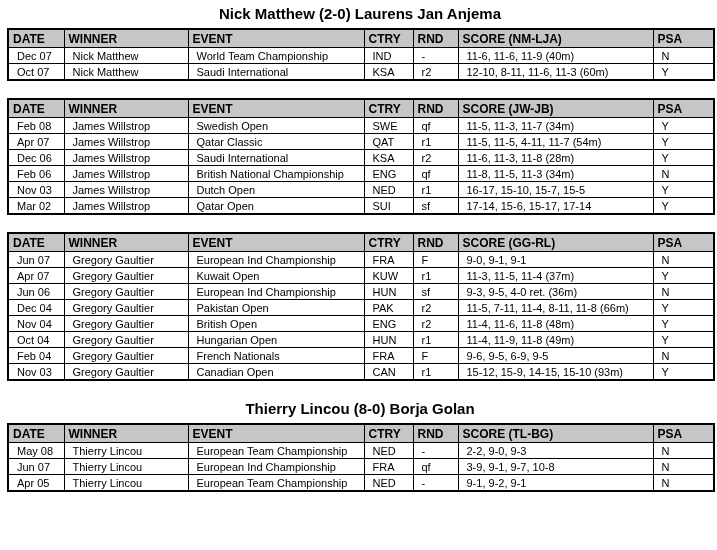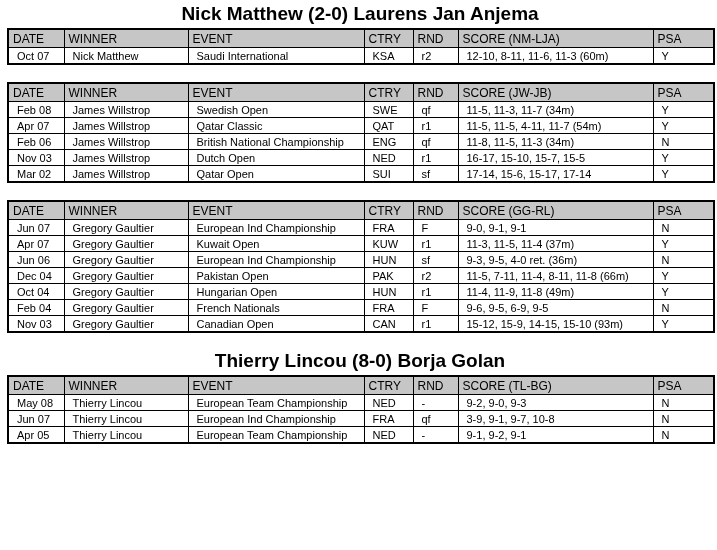--- a/index.html
+++ b/index.html
@@ -12,21 +12,21 @@
   #report {
     width: 717px;
     padding-top: 3px;
     box-sizing: border-box;
   }
   .section { margin: 0 0 17px 0; }
   .section-title {
     width: 706px;
     margin-left: 7px;
     text-align: center;
-    font-size: 19px;
+    font-size: 15px;
     font-weight: bold;
     line-height: 22px;
     margin-bottom: 3px;
     letter-spacing: 0px;
   }
   table.results {
     border-collapse: collapse;
     table-layout: fixed;
     width: 706px;
     margin-left: 7px;
@@ -34,21 +34,21 @@
   }
   table.results th, table.results td {
     border: 1px solid #000000;
     overflow: hidden;
     white-space: nowrap;
     vertical-align: middle;
   }
   table.results th {
     background: #c6c6c6;
     font-size: 12px;
-    font-weight: normal;
+    font-weight: bold;
     text-align: left;
     height: 15px;
     padding: 1px 2px 1px 4px;
   }
   table.results td {
     font-size: 11px;
     height: 13px;
     padding: 1px 2px 1px 8px;
   }
 </style>
@@ -75,20 +75,29 @@
               <th>WINNER</th>
               <th>EVENT</th>
               <th>CTRY</th>
               <th>RND</th>
               <th>SCORE (NM-LJA)</th>
               <th>PSA</th>
             </tr>
           </thead>
           <tbody>
             <tr>
+              <td>Dec 07</td>
+              <td>Nick Matthew</td>
+              <td>World Team Championship</td>
+              <td>IND</td>
+              <td>-</td>
+              <td>11-6, 11-6, 11-9 (40m)</td>
+              <td>N</td>
+            </tr>
+            <tr>
               <td>Oct 07</td>
               <td>Nick Matthew</td>
               <td>Saudi International</td>
               <td>KSA</td>
               <td>r2</td>
               <td>12-10, 8-11, 11-6, 11-3 (60m)</td>
               <td>Y</td>
             </tr>
           </tbody>
         </table>
@@ -128,20 +137,29 @@
             <tr>
               <td>Apr 07</td>
               <td>James Willstrop</td>
               <td>Qatar Classic</td>
               <td>QAT</td>
               <td>r1</td>
               <td>11-5, 11-5, 4-11, 11-7 (54m)</td>
               <td>Y</td>
             </tr>
             <tr>
+              <td>Dec 06</td>
+              <td>James Willstrop</td>
+              <td>Saudi International</td>
+              <td>KSA</td>
+              <td>r2</td>
+              <td>11-6, 11-3, 11-8 (28m)</td>
+              <td>Y</td>
+            </tr>
+            <tr>
               <td>Feb 06</td>
               <td>James Willstrop</td>
               <td>British National Championship</td>
               <td>ENG</td>
               <td>qf</td>
               <td>11-8, 11-5, 11-3 (34m)</td>
               <td>N</td>
             </tr>
             <tr>
               <td>Nov 03</td>
@@ -214,20 +232,29 @@
               <td>9-3, 9-5, 4-0 ret. (36m)</td>
               <td>N</td>
             </tr>
             <tr>
               <td>Dec 04</td>
               <td>Gregory Gaultier</td>
               <td>Pakistan Open</td>
               <td>PAK</td>
               <td>r2</td>
               <td>11-5, 7-11, 11-4, 8-11, 11-8 (66m)</td>
+              <td>Y</td>
+            </tr>
+            <tr>
+              <td>Nov 04</td>
+              <td>Gregory Gaultier</td>
+              <td>British Open</td>
+              <td>ENG</td>
+              <td>r2</td>
+              <td>11-4, 11-6, 11-8 (48m)</td>
               <td>Y</td>
             </tr>
             <tr>
               <td>Oct 04</td>
               <td>Gregory Gaultier</td>
               <td>Hungarian Open</td>
               <td>HUN</td>
               <td>r1</td>
               <td>11-4, 11-9, 11-8 (49m)</td>
               <td>Y</td>
@@ -276,21 +303,21 @@
               <th>PSA</th>
             </tr>
           </thead>
           <tbody>
             <tr>
               <td>May 08</td>
               <td>Thierry Lincou</td>
               <td>European Team Championship</td>
               <td>NED</td>
               <td>-</td>
-              <td>9-2, 9-0, 9-3</td>
+              <td>2-2, 9-0, 9-3</td>
               <td>N</td>
             </tr>
             <tr>
               <td>Jun 07</td>
               <td>Thierry Lincou</td>
               <td>European Ind Championship</td>
               <td>FRA</td>
               <td>qf</td>
               <td>3-9, 9-1, 9-7, 10-8</td>
               <td>N</td>

